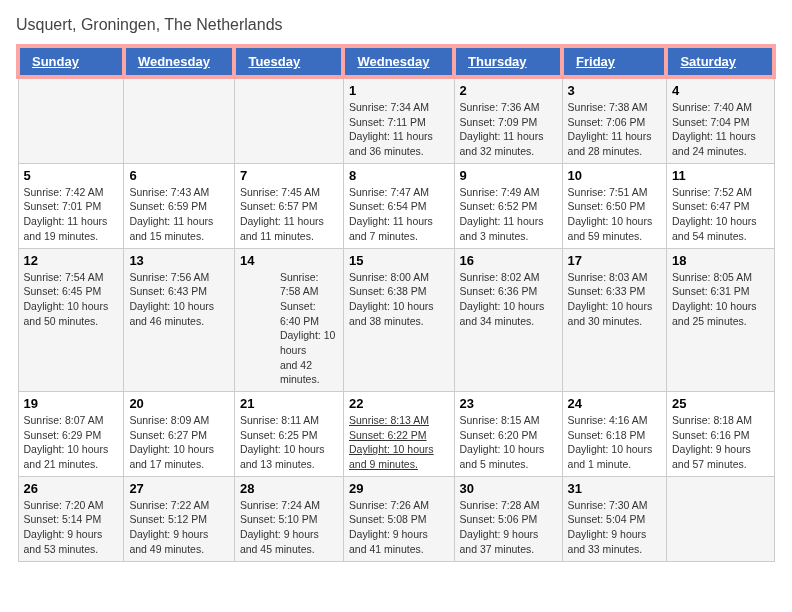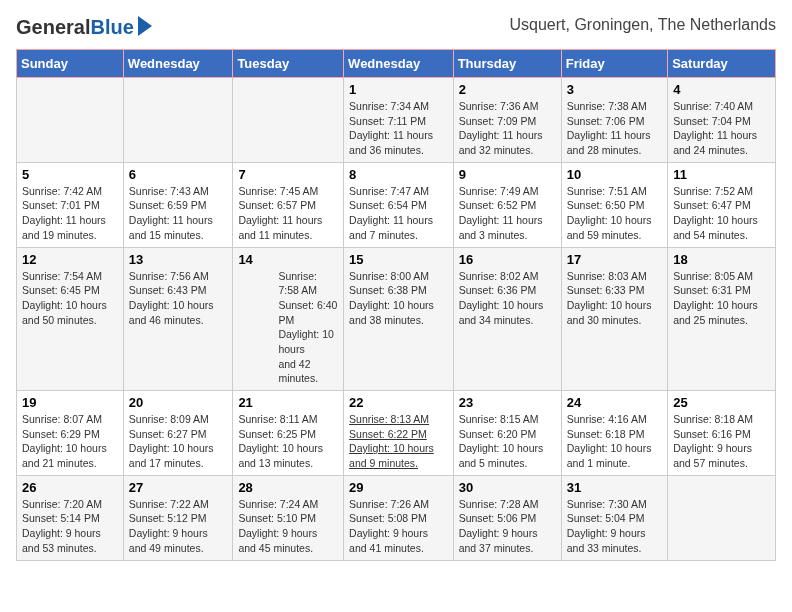--- a/index.html
+++ b/index.html
@@ -57,25 +57,26 @@
       color: #444;
     }
     table {
       width: 100%;
       border-collapse: collapse;
       font-size: 11px;
     }
     thead tr th {
       background-color: #3a6dbf;
       color: #fff;
-      padding: 6px 4px;
+      padding: 6px 12px;
       text-align: left;
       font-size: 13px;
       font-weight: bold;
-      border: 1px solid #fca5a5;
+      border: 4px solid #fca5a5;
+      text-decoration: underline;
     }
     tbody tr td {
       border: 1px solid #ccc;
       vertical-align: top;
       padding: 4px 5px;
       width: 113px;
       height: 80px;
       background: #fff;
     }
     tbody tr:nth-child(odd) td {
@@ -96,27 +97,20 @@
       line-height: 1.4;
     }
     .empty-cell {
       background: #f5f5f5;
     }
   </style>
 </head>
 <body>
 
 <div class="header">
-  <div class="logo">
-    <div class="logo-text">
-      <span class="logo-general">General</span>
-      <span class="logo-blue">Blue</span>
-      <div class="logo-arrow"></div>
-    </div>
-  </div>
   <div class="title-block">
     <div class="location-title">Usquert, Groningen, The Netherlands</div>
   </div>
 </div>
 
 <table>
   <thead>
     <tr id="weekday-header">
     <th>Sunday</th>
         <th>Wednesday</th>

